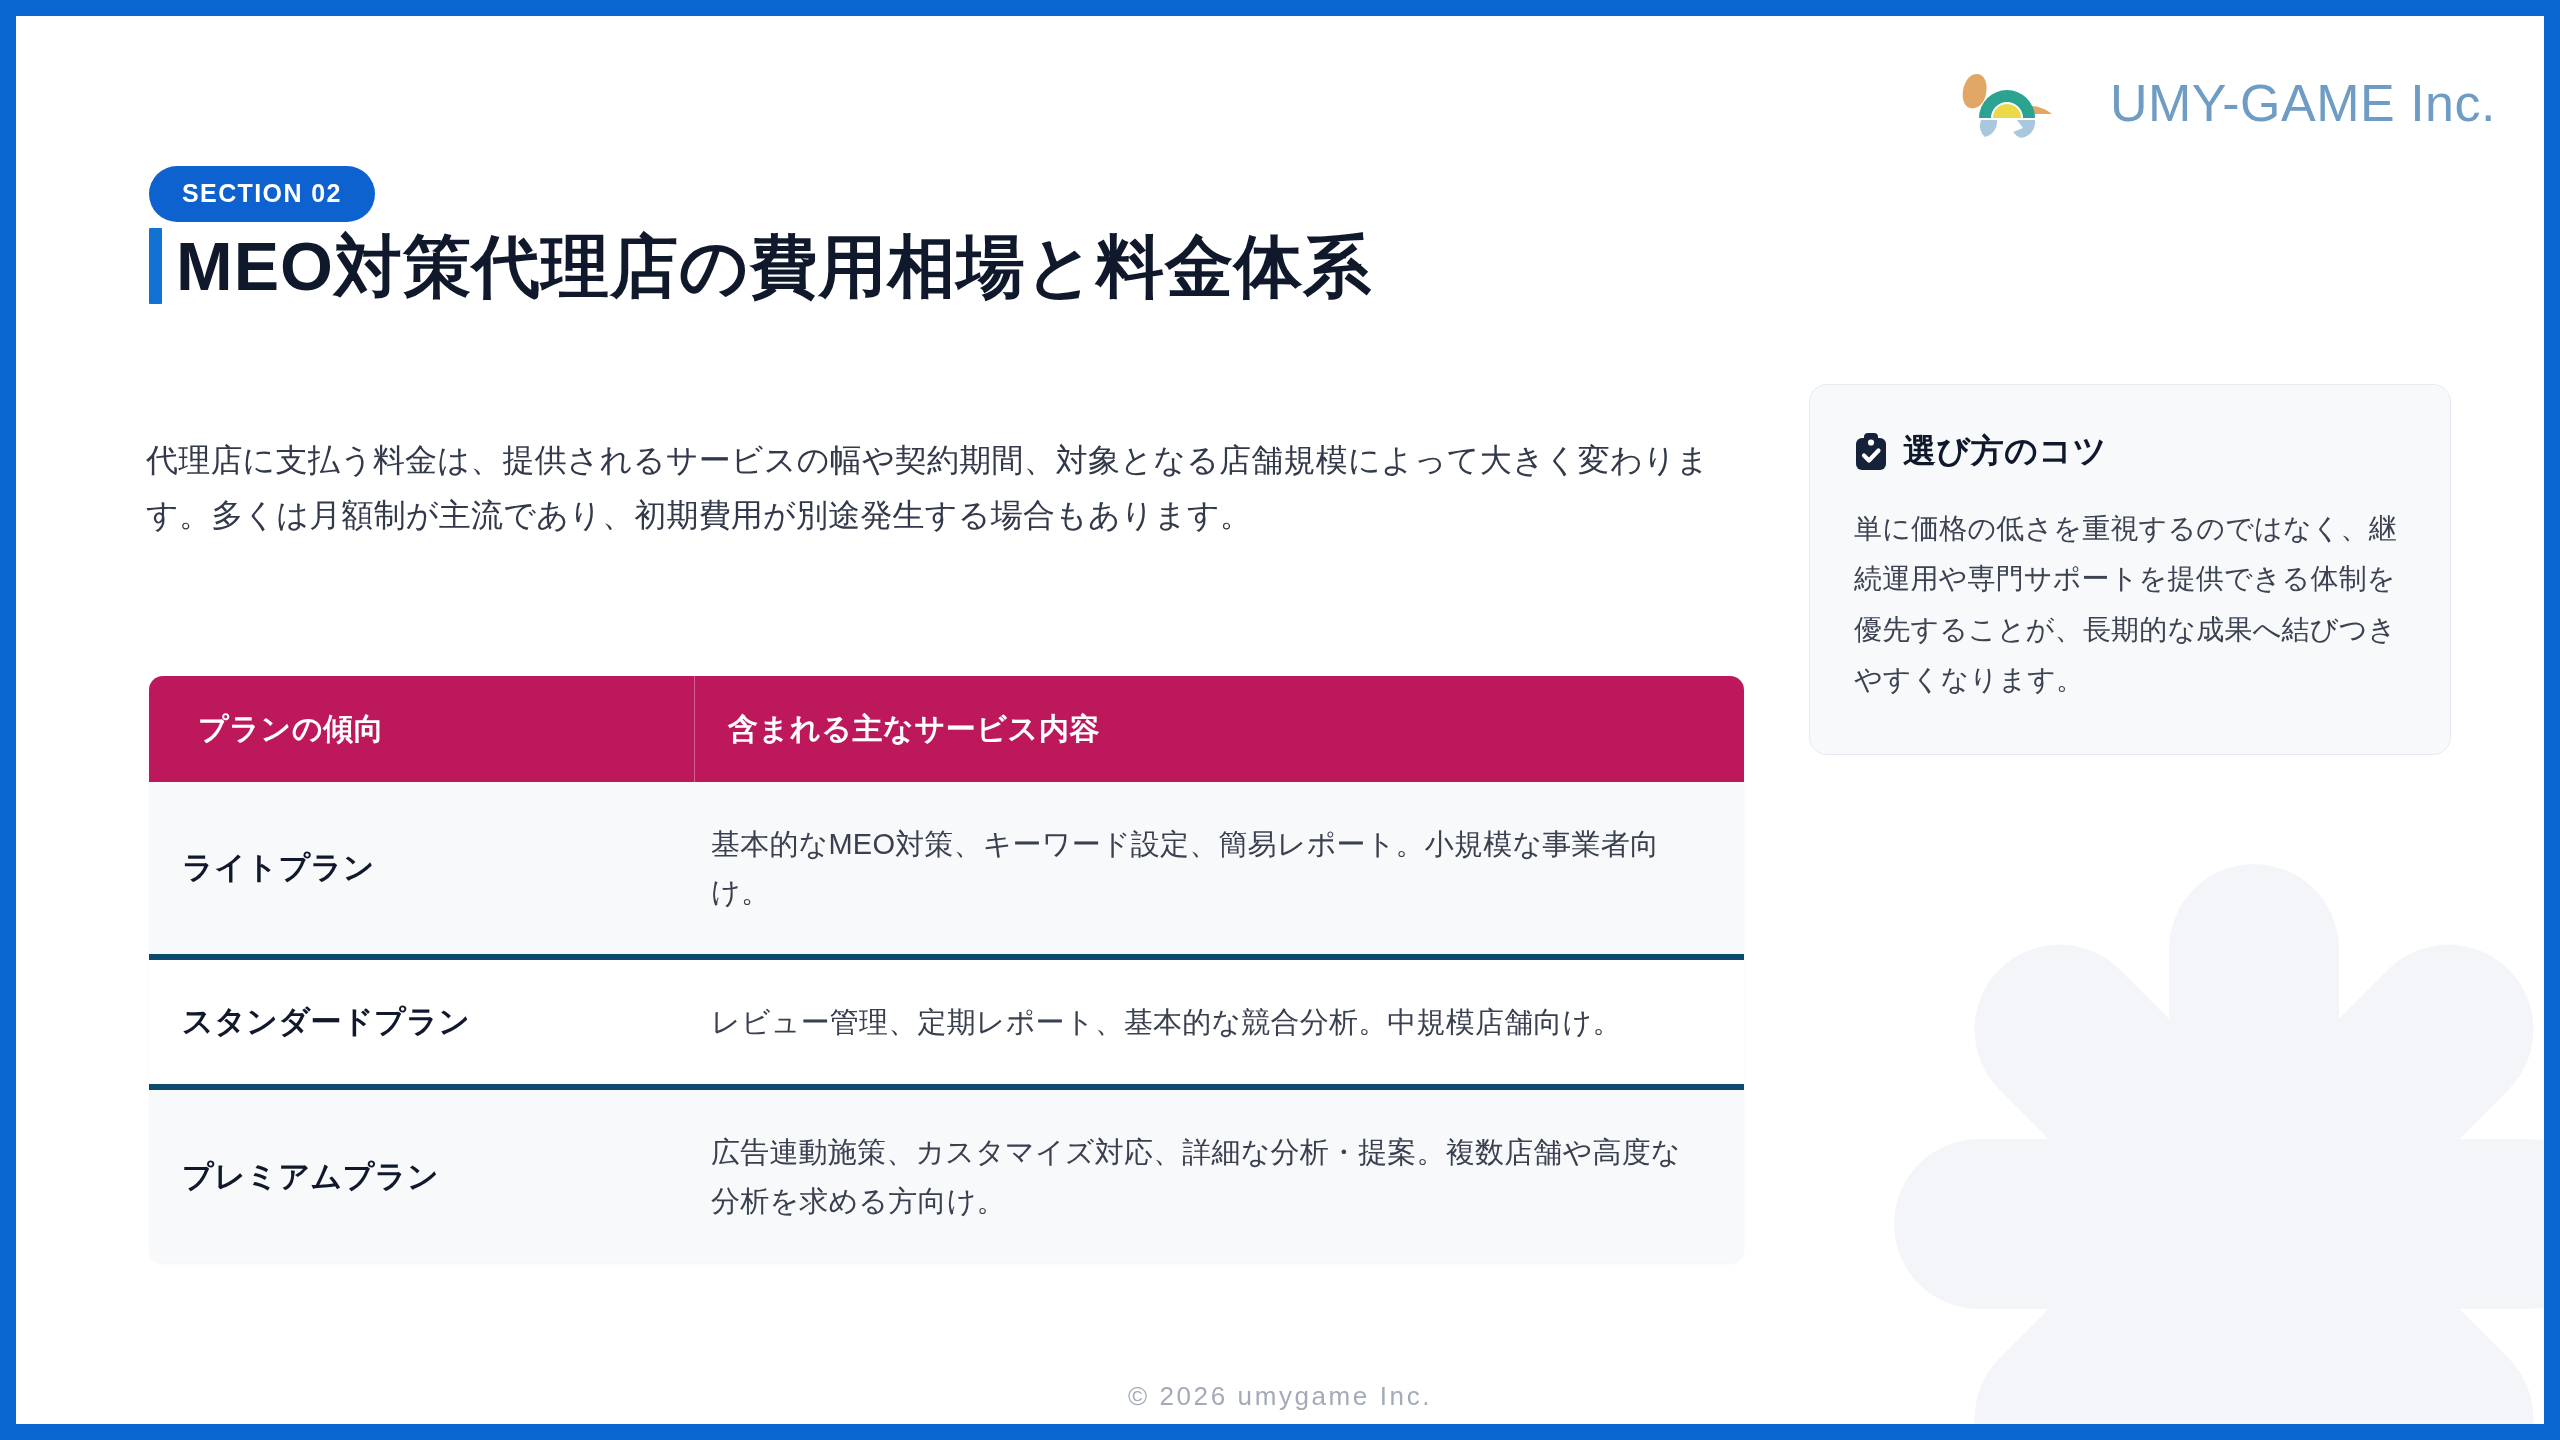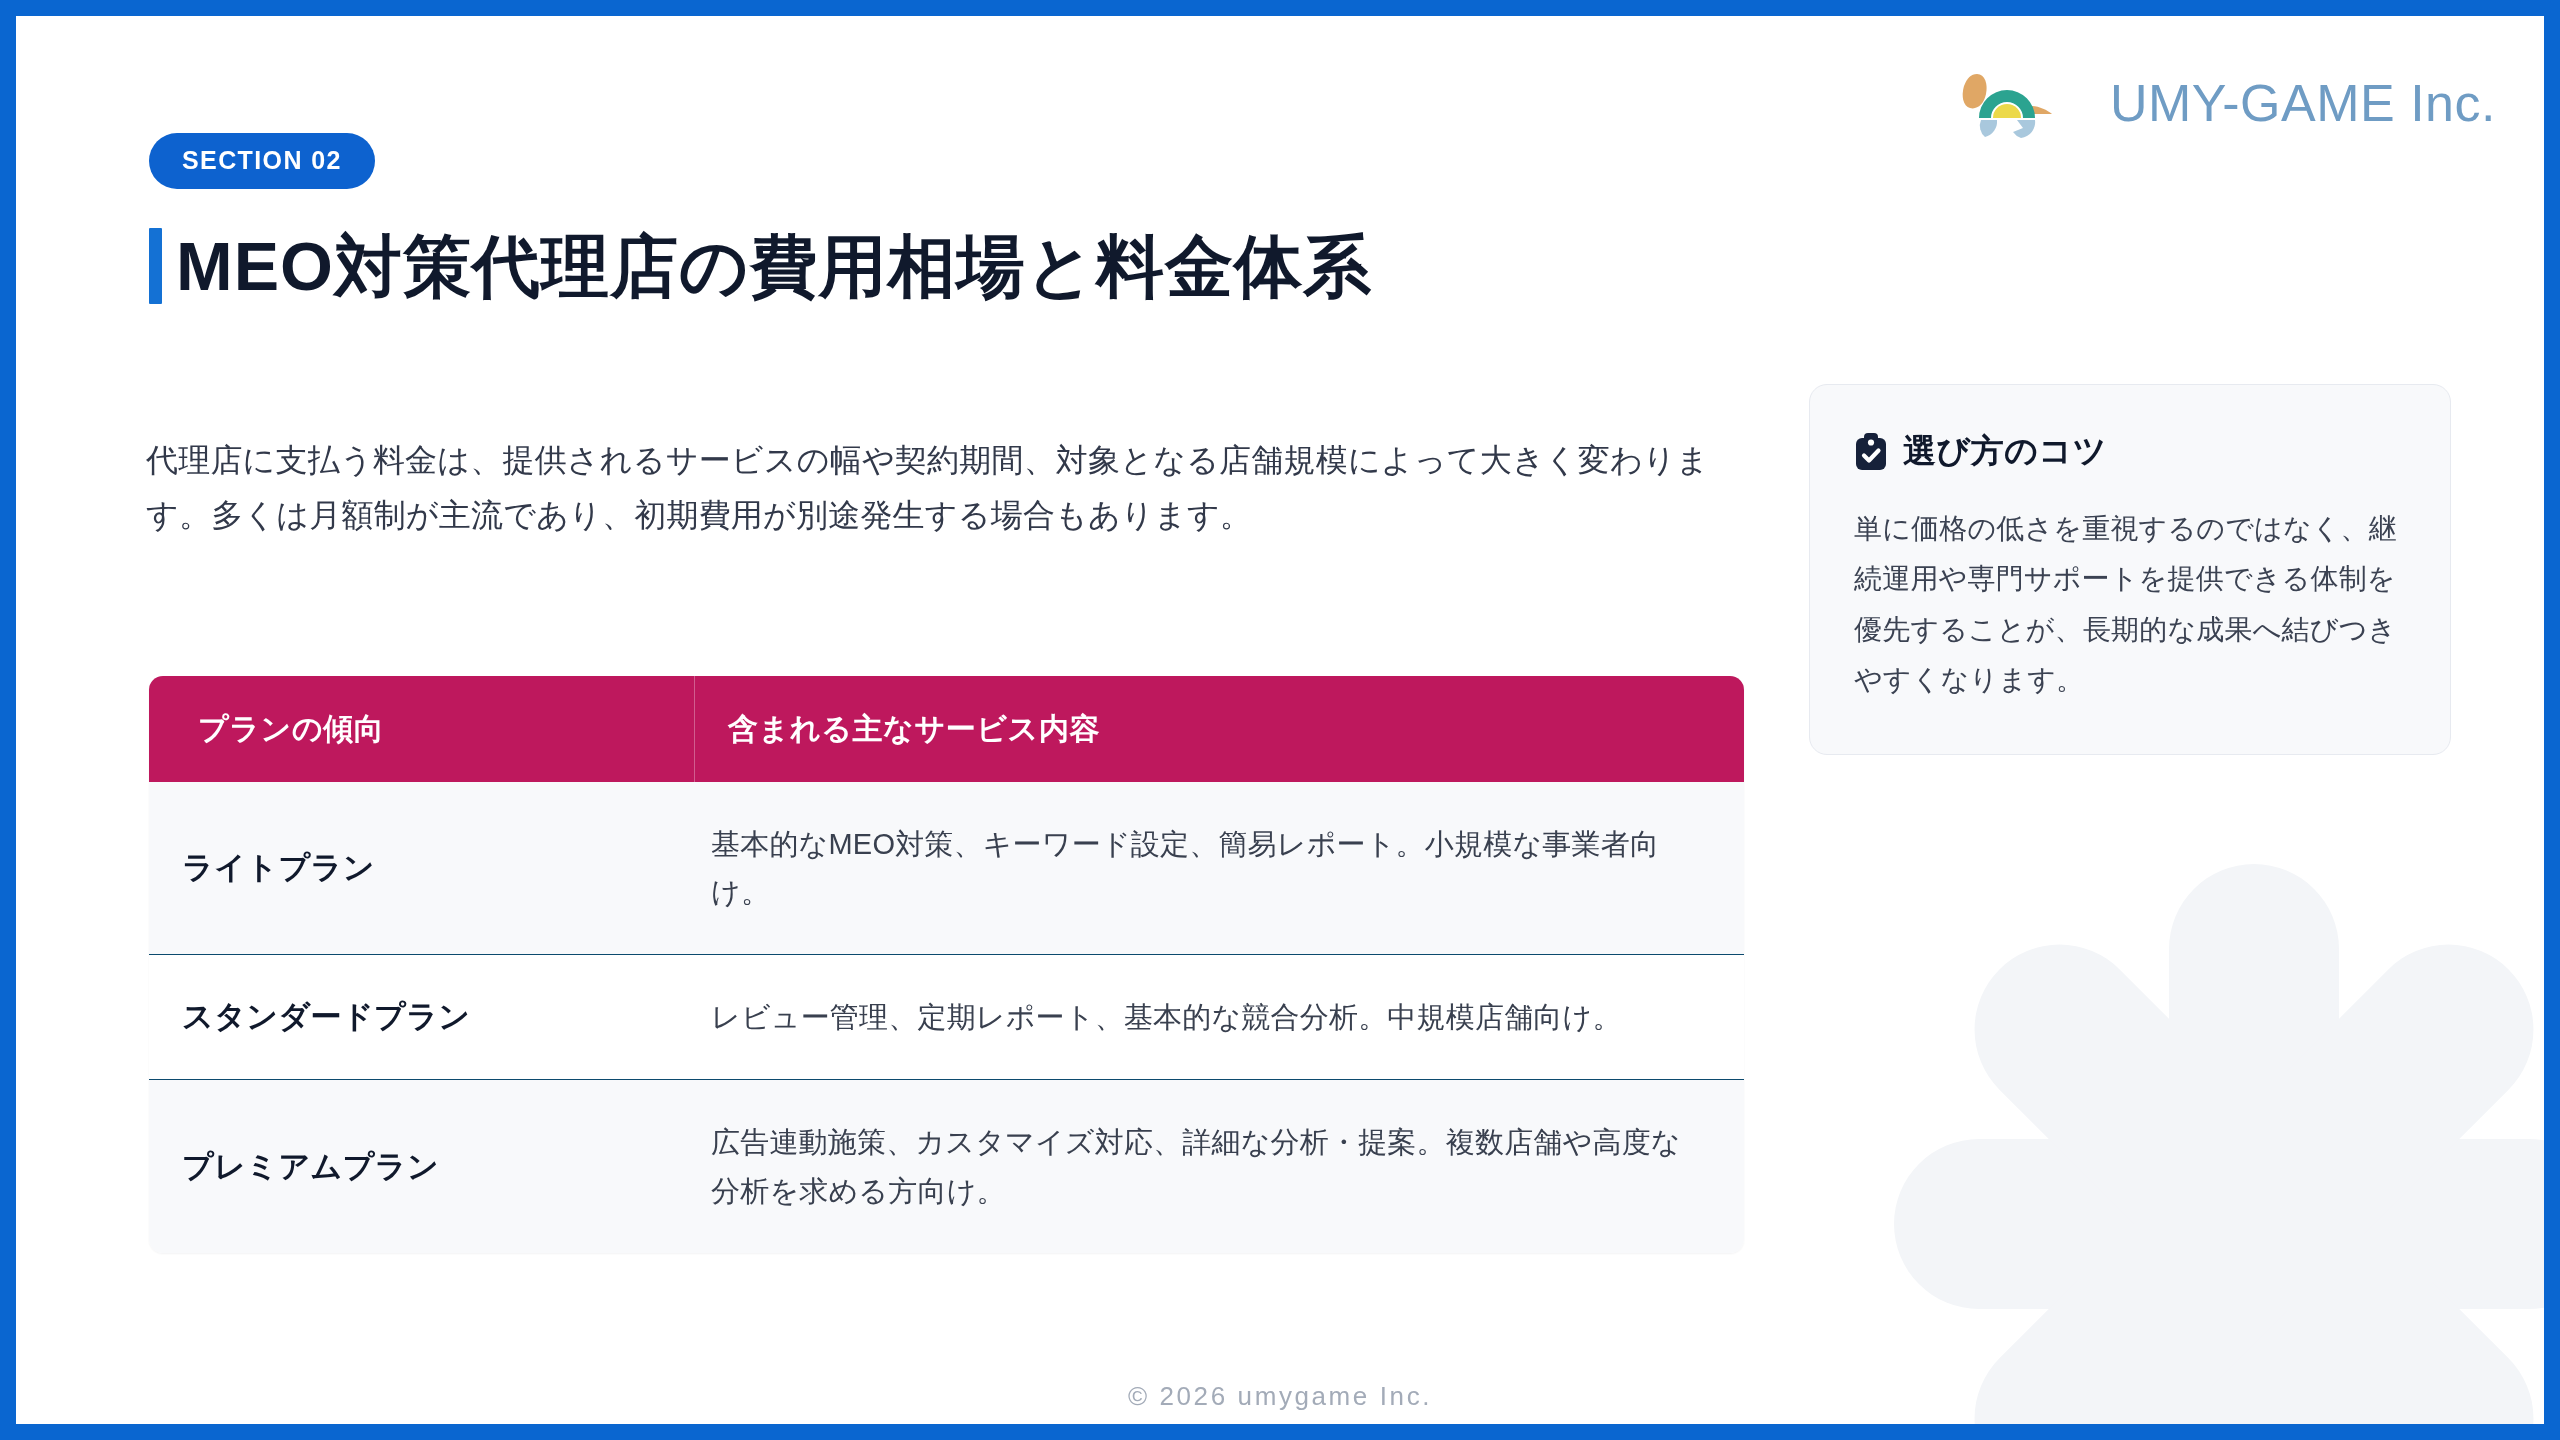--- a/index.html
+++ b/index.html
@@ -58,21 +58,21 @@
     color: #6f9cc4;
     font-weight: 400;
     white-space: nowrap;
     font-family: "Liberation Sans", sans-serif;
     margin-left: 43px;
   }
 
   .section-badge {
     position: absolute;
     left: 133px;
-    top: 117px;
+    top: 150px;
     background: #0d62cf;
     color: #ffffff;
     font-size: 25px;
     font-weight: bold;
     letter-spacing: 1.4px;
     padding: 13px 33px 14px 33px;
     border-radius: 40px;
     box-sizing: border-box;
   }
 
@@ -134,21 +134,21 @@
     letter-spacing: 0.6px;
     box-sizing: border-box;
   }
   .col-a { width: 529px; flex: none; }
   .col-b { flex: 1 1 auto; border-left: 1px solid rgba(255,255,255,0.30); }
 
   .trow {
     display: flex;
     align-items: stretch;
     background: #ffffff;
-    border-bottom: 1px solid #0c4a6e;
+    border-bottom: 6px solid #0c4a6e;
   }
   .trow.alt { background: #f8f9fb; }
   .trow:last-child { border-bottom: none; }
 
   .td {
     box-sizing: border-box;
     padding: 38px 36px 38px 33px;
     display: flex;
     align-items: center;
   }

